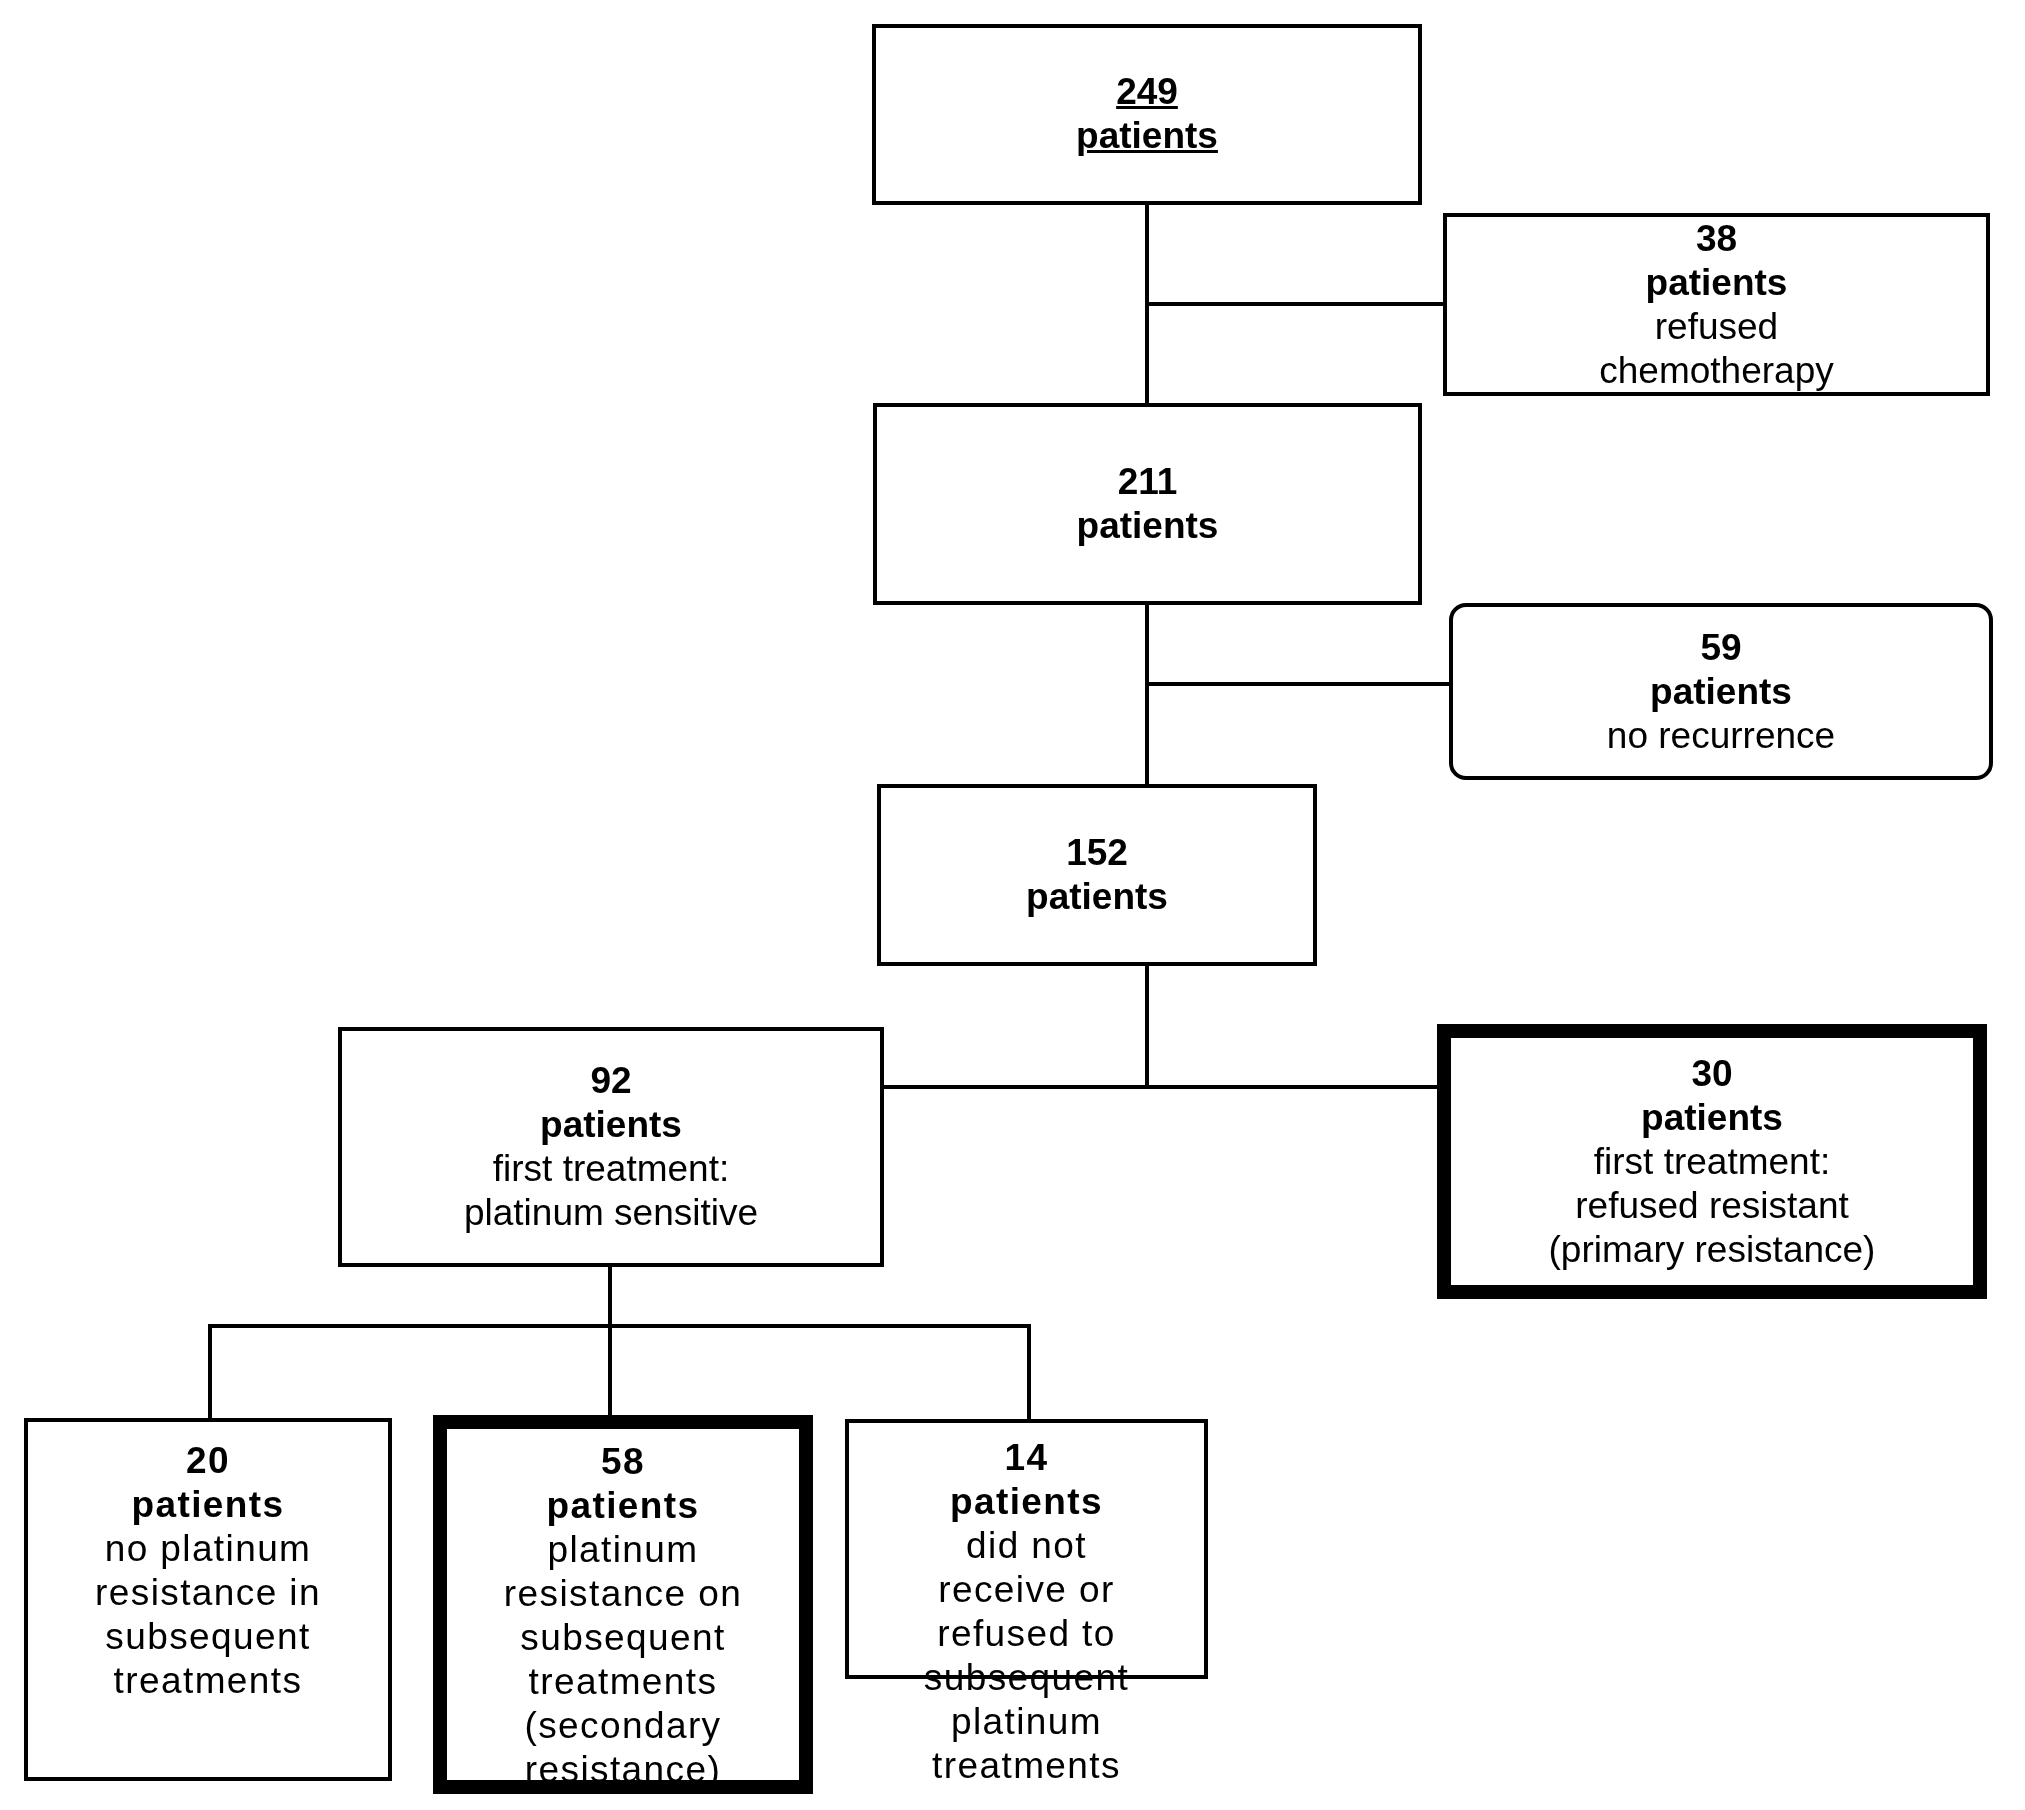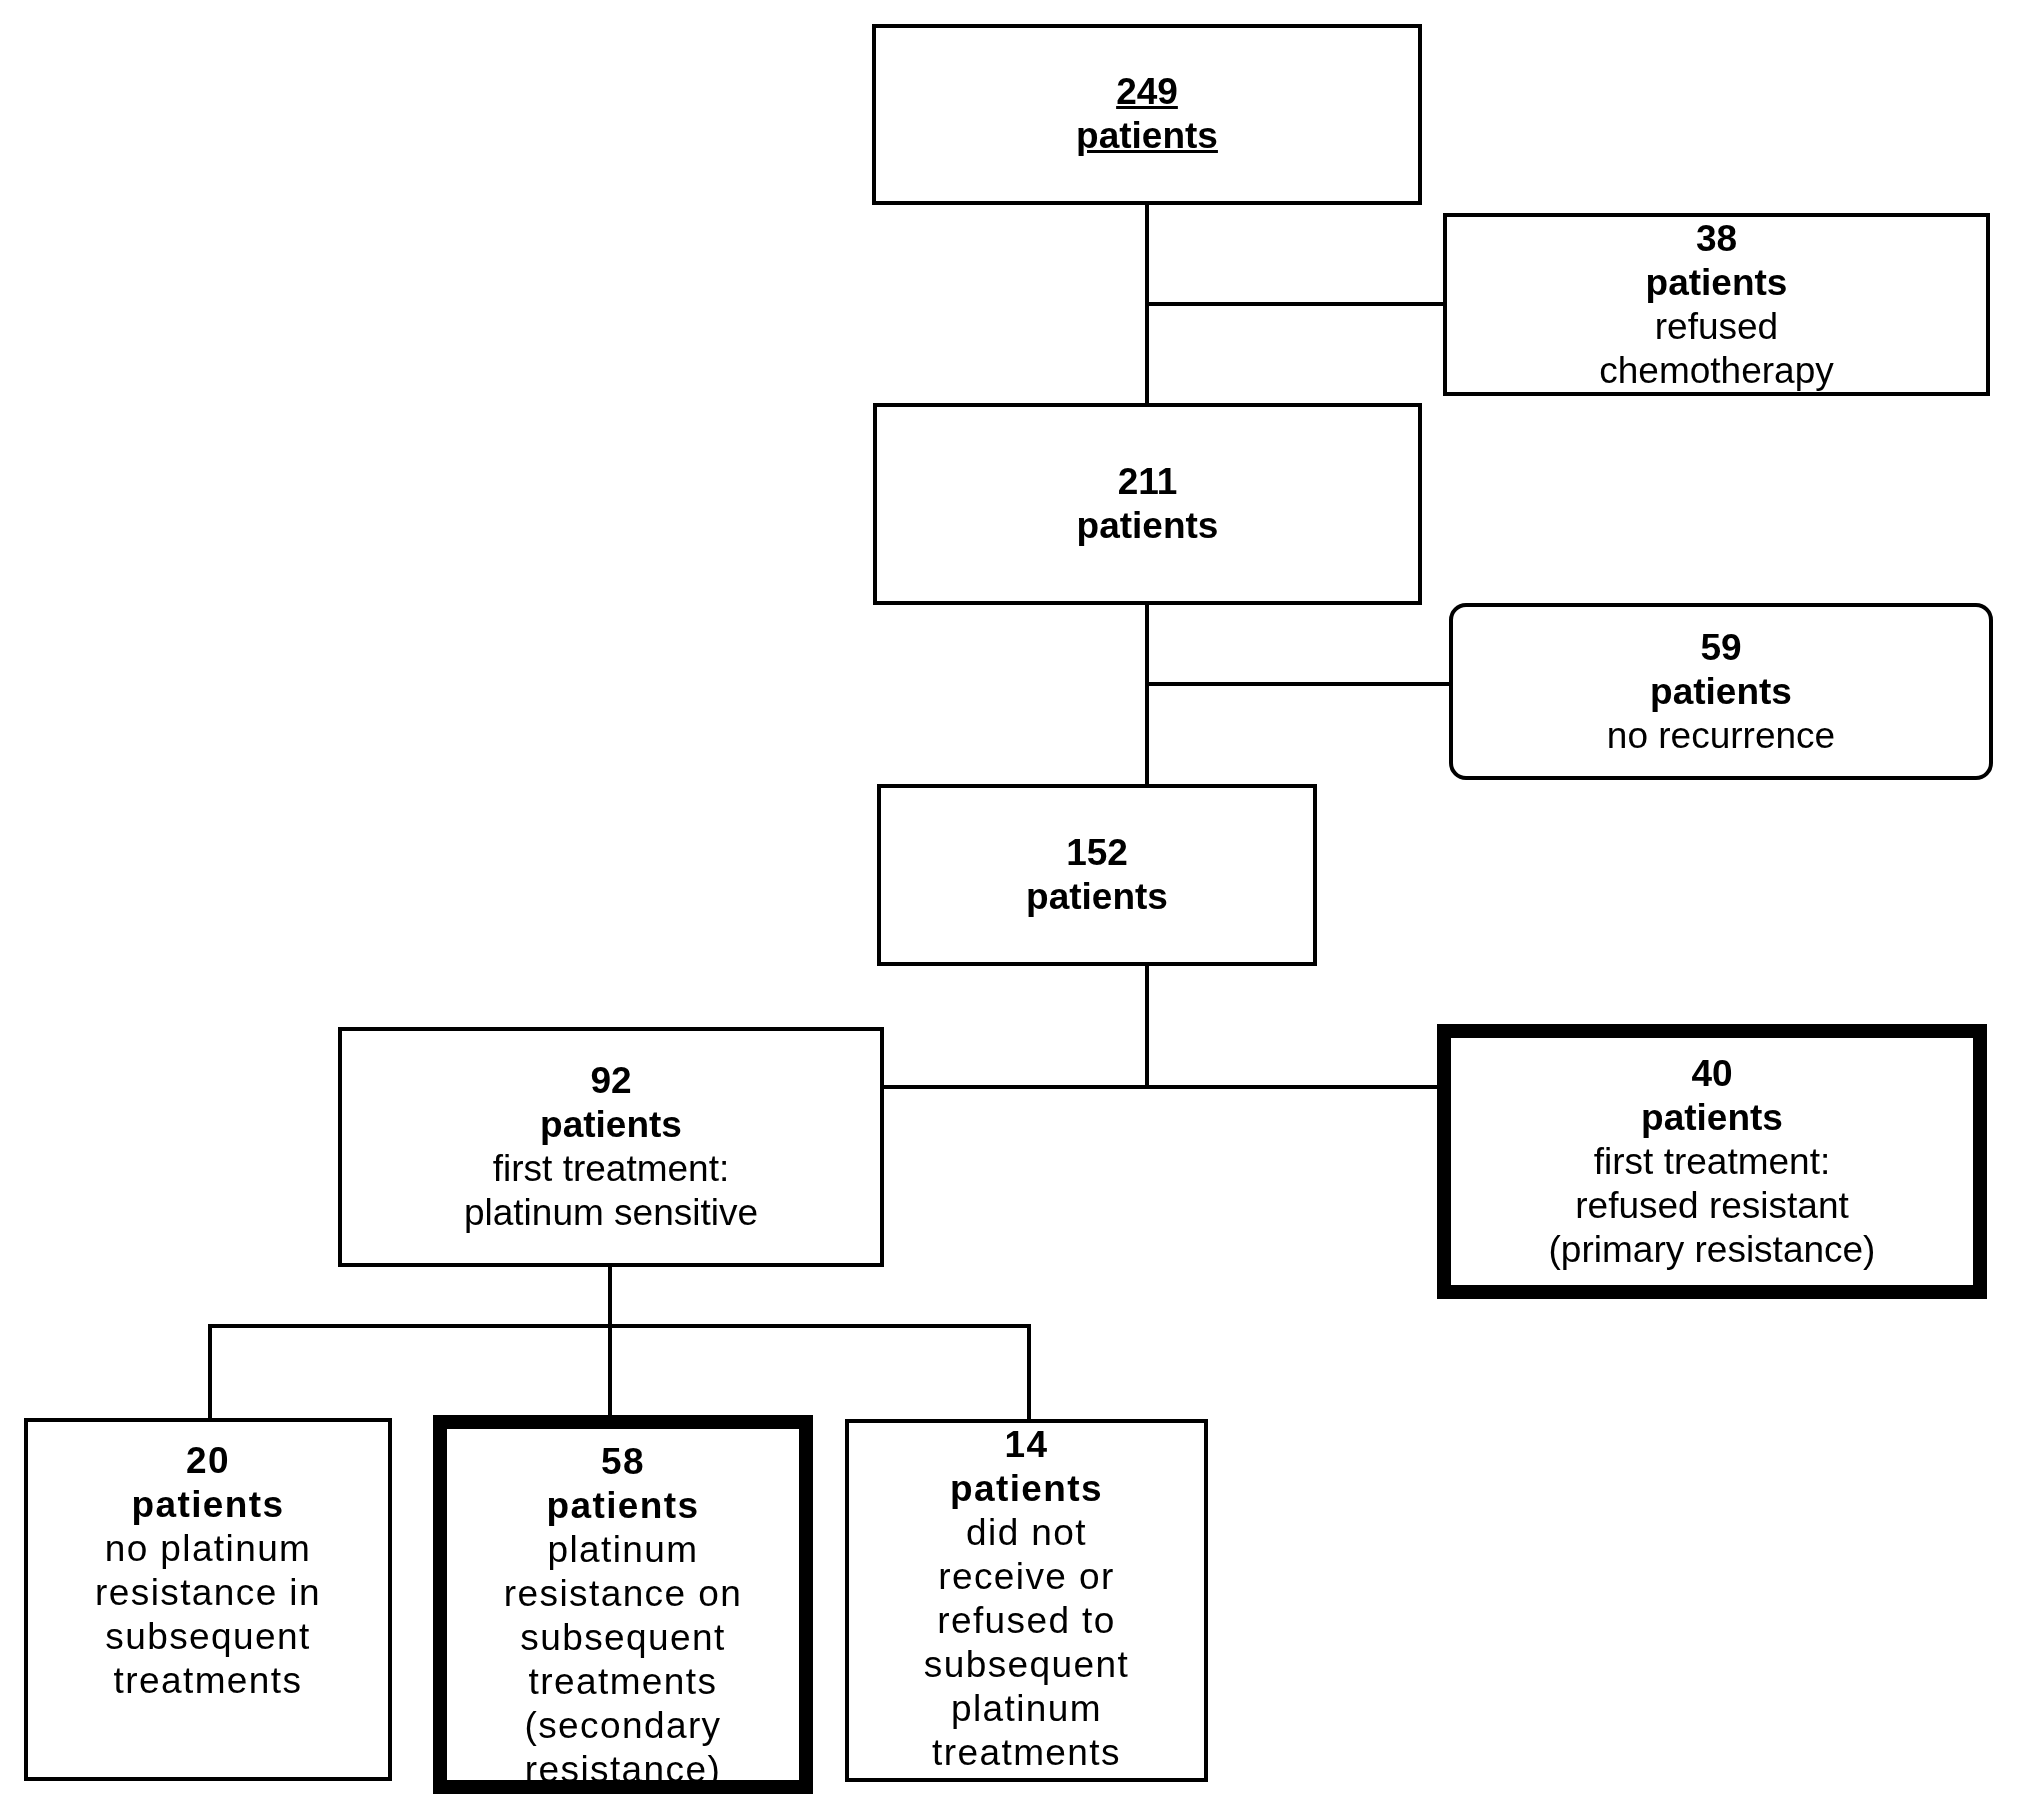--- a/index.html
+++ b/index.html
@@ -46,21 +46,21 @@
   #b152 { left: 877px; top: 784px; width: 440px; height: 182px; }
   
   #b38  { left: 1443px; top: 213px;  width: 547px; height: 183px; }
   #b59  { left: 1449px; top: 603px;  width: 544px; height: 177px; border-radius: 17px; }
   #b60  { left: 1437px; top: 1024px; width: 550px; height: 275px; }
   
   #b92  { left: 338px;  top: 1027px; width: 546px; height: 240px; }
   
   #b20  { left: 24px;   top: 1418px; width: 368px; height: 363px; padding-top: 17px; letter-spacing: 1.4px; }
   #b58  { left: 433px;  top: 1415px; width: 380px; height: 379px; padding-top: 11px; letter-spacing: 1.4px; }
-  #b14  { left: 845px; top: 1419px; width: 363px; height: 363px; letter-spacing: 1.4px; }
+  #b14  { left: 845px; top: 1419px; width: 363px; height: 260px; padding-top: 13px; letter-spacing: 1.4px; }
   
   #v-249-211   { left: 1145px; top: 205px;  width: 4.3px;    height: 198px; }
   #h-to-38     { left: 1147px; top: 302px;  width: 296px;  height: 4.3px;  }
   #v-211-152   { left: 1145px; top: 584px;  width: 4.3px;    height: 200px; }
   #h-to-59     { left: 1147px; top: 682px;  width: 302px;  height: 4.3px;  }
   #v-152-split { left: 1145px; top: 966px; width: 4.3px;    height: 123px; }
   #h-92-60     { left: 884px; top: 1085px; width: 553px;  height: 4.3px;  }
   #v-92-58     { left: 608px;  top: 1267px; width: 4.3px;    height: 148px; }
   #h-branch    { left: 208px;  top: 1324px; width: 823px; height: 4.3px;  }
   #v-to-20     { left: 208px;  top: 1324px; width: 4.3px;    height: 94px; }
@@ -111,21 +111,21 @@
   </div>
 
   <div class="box" id="b92">
     <div class="ln b">92</div>
     <div class="ln b">patients</div>
     <div class="ln">first treatment:</div>
     <div class="ln">platinum sensitive</div>
   </div>
 
   <div class="box em" id="b60">
-    <div class="ln b">40</div>
+    <div class="ln b">30</div>
     <div class="ln b">patients</div>
     <div class="ln">first treatment:</div>
     <div class="ln">refused resistant</div>
     <div class="ln">(primary resistance)</div>
   </div>
 
   <div class="box topalign" id="b20">
     <div class="ln b">20</div>
     <div class="ln b">patients</div>
     <div class="ln">no platinum</div>

